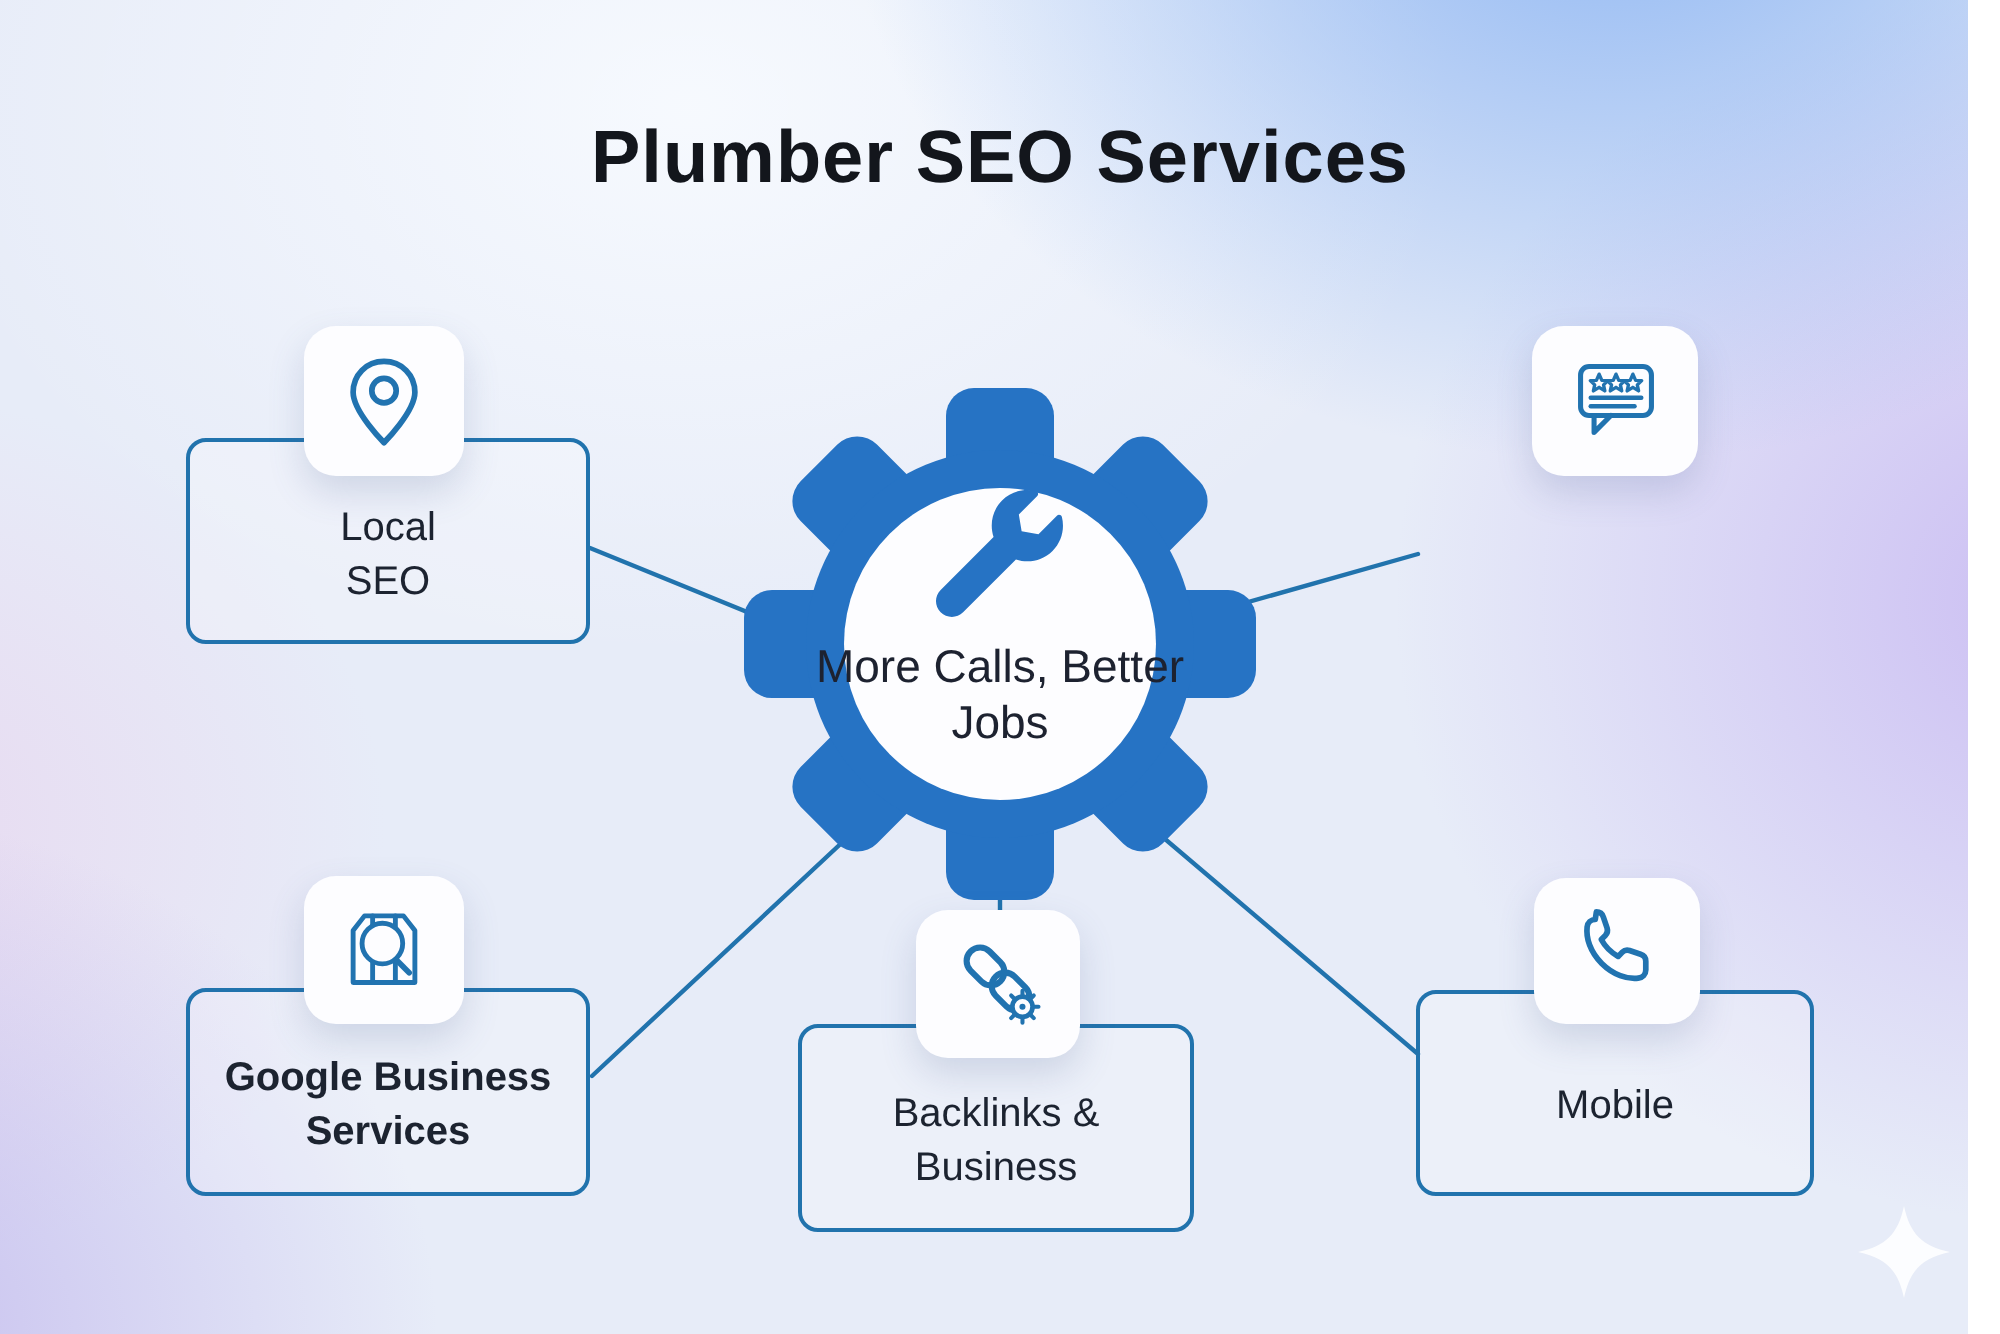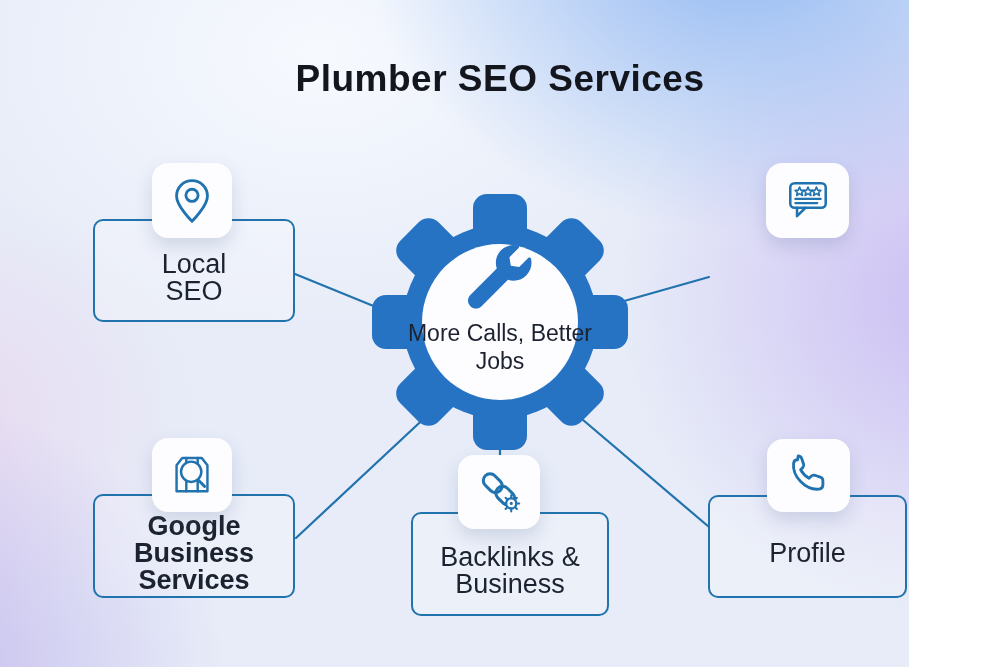--- a/index.html
+++ b/index.html
@@ -1,64 +1,63 @@
 <!DOCTYPE html>
 <html><head>
 <meta charset="utf-8">
 <style>
   html,body{margin:0;padding:0;}
   .canvas{
     position:relative;
-    width:864px;height:667px;
+    width:984px;height:667px;
     overflow:hidden;
     font-family:"Liberation Sans","DejaVu Sans",sans-serif;
     background-color:#e7ecf8;
     background-image:
       radial-gradient(620px 480px at 82% -10%, rgba(130,175,242,.85), rgba(130,175,242,0) 62%),
       radial-gradient(560px 520px at 105% 45%, rgba(190,168,240,.68), rgba(190,168,240,0) 60%),
       radial-gradient(480px 420px at -8% 100%, rgba(178,162,232,.62), rgba(178,162,232,0) 62%),
       radial-gradient(420px 360px at -6% 62%, rgba(232,188,228,.38), rgba(232,188,228,0) 60%),
       radial-gradient(700px 500px at 35% 8%, rgba(248,251,255,.9), rgba(248,251,255,0) 55%);
-    padding-left: 45px;
   }
   .title{
     position:absolute;left:0;top:58px;width:1000px;
     text-align:center;
     font-size:37px;font-weight:800;letter-spacing:.5px;
     color:#13161c;
   }
   svg.lines{position:absolute;left:0;top:0;z-index:1;}
   .gear-wrap{position:absolute;left:365px;top:187px;z-index:2;}
   .center-text{
     position:absolute;left:400px;top:320px;width:200px;z-index:3;
     text-align:center;font-size:23px;line-height:27.5px;color:#1d2230;font-weight:500;
   }
   .card{
     position:absolute;z-index:2;
     border:2px solid #2173ad;border-radius:10px;
     background:rgba(255,255,255,.22);
     display:flex;flex-direction:column;justify-content:center;align-items:center;
     box-sizing:border-box;
-    text-align:center;color:#1c2330;font-size:27px;line-height:27px;
+    text-align:center;color:#1c2330;font-size:20px;line-height:27px;
     padding-top:14px;
   }
   .card span{display:block;}
   .badge{
     position:absolute;z-index:4;
     background:#fdfdff;border-radius:16px;
     box-shadow:0 8px 18px rgba(80,100,150,.20);
     display:flex;align-items:center;justify-content:center;
   }
   #card-local{left:93px;top:219px;width:202px;height:103px;}
   #badge-local{left:152px;top:163px;width:80px;height:75px;}
   #card-reviews{left:708px;top:219px;width:199px;height:104px;}
   #badge-reviews{left:766px;top:163px;width:83px;height:75px;}
   #card-google{left:93px;top:494px;width:202px;height:104px;font-weight:bold;}
   #badge-google{left:152px;top:438px;width:80px;height:74px;}
-  #card-backlinks{left:399px;top:512px;width:198px;height:104px;margin-left:12px;}
+  #card-backlinks{left:399px;top:512px;width:198px;height:104px;}
   #badge-backlinks{left:458px;top:455px;width:82px;height:74px;}
   #card-mobile{left:708px;top:495px;width:199px;height:103px;}
   #badge-mobile{left:767px;top:439px;width:83px;height:73px;}
   .sparkle{position:absolute;left:929px;top:603px;z-index:1;}
   .icon-stroke{stroke:#2173b0;fill:none;stroke-linecap:round;stroke-linejoin:round;}
 </style>
 </head>
 <body>
 
 <div class="canvas">
@@ -168,21 +167,21 @@
           <line x1="-6.5" y1="0" x2="-9.5" y2="0"></line>
           <line x1="-4.6" y1="-4.6" x2="-6.7" y2="-6.7"></line>
           <line x1="0" y1="-6.5" x2="0" y2="-9.5"></line>
           <line x1="4.6" y1="-4.6" x2="6.7" y2="-6.7"></line>
         </g>
       </g>
     </svg>
   </div>
 
   <div class="card" id="card-mobile">
-    <span>Profile</span>
+    <span>Mobile</span>
   </div>
   <div class="badge" id="badge-mobile">
     <svg width="52" height="52" viewBox="0 0 64 64">
       <path class="icon-stroke" stroke-width="3.5" d="M18 12 c-2.6 0 -4.7 2 -5 4.6 -0.8 6.8 1.9 15.4 9 22.5 7.1 7.1 15.7 9.8 22.5 9 2.6 -0.3 4.6 -2.4 4.6 -5 v-5.4 c0 -2 -1.3 -3.7 -3.2 -4.3 l-6.8 -2.3 c-1.6 -0.5 -3.3 -0.1 -4.5 1.1 l-2.5 2.5 c-4.4 -2.4 -8 -6 -10.4 -10.4 l2.5 -2.5 c1.2 -1.2 1.6 -2.9 1.1 -4.5 l-2.3 -6.8 c-0.6 -1.9 -2.3 -3.2 -4.3 -3.2 z"></path>
     </svg>
   </div>
 
   <svg class="sparkle" width="46" height="46" viewBox="0 0 46 46">
     <path d="M23 0 C26 14 32 20 46 23 C32 26 26 32 23 46 C20 32 14 26 0 23 C14 20 20 14 23 0 Z" fill="rgba(255,255,255,0.88)"></path>
   </svg>

